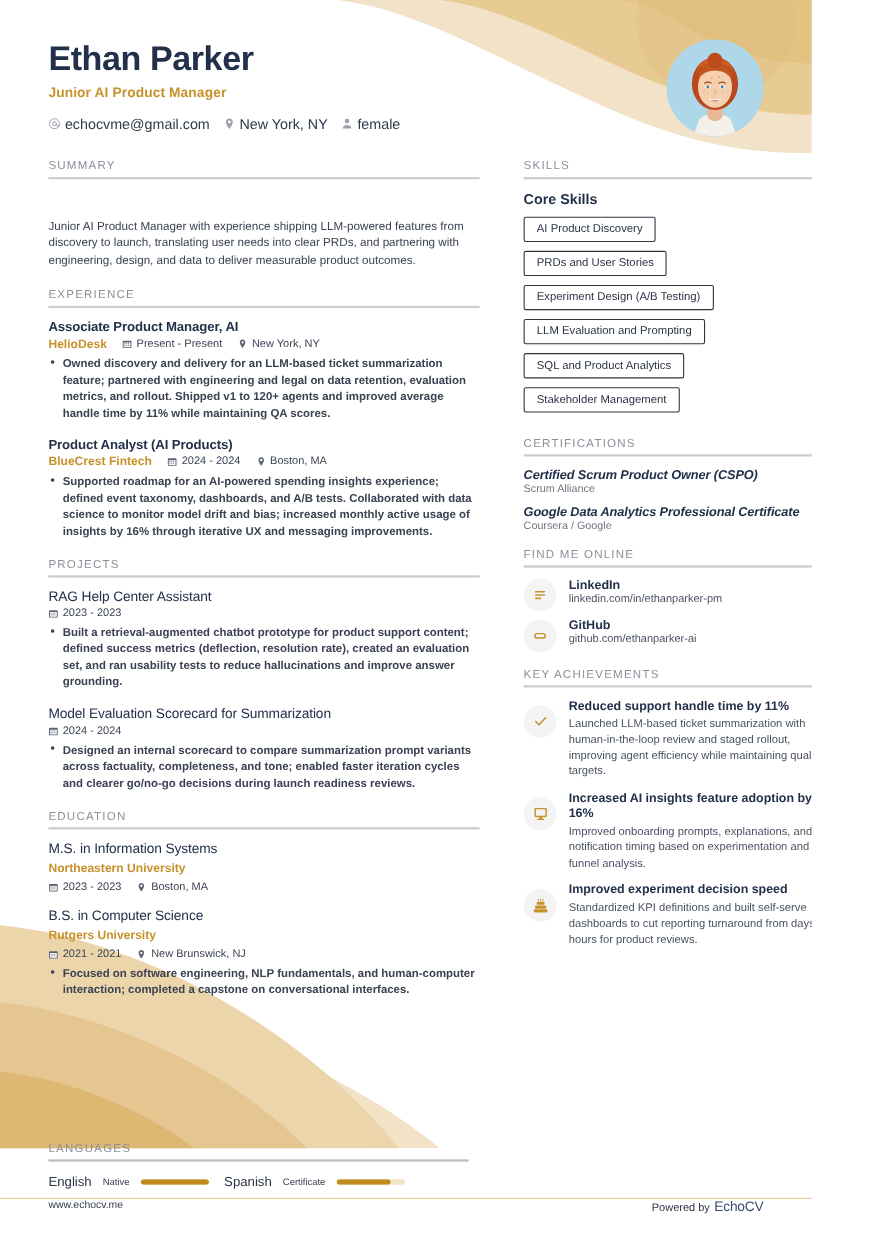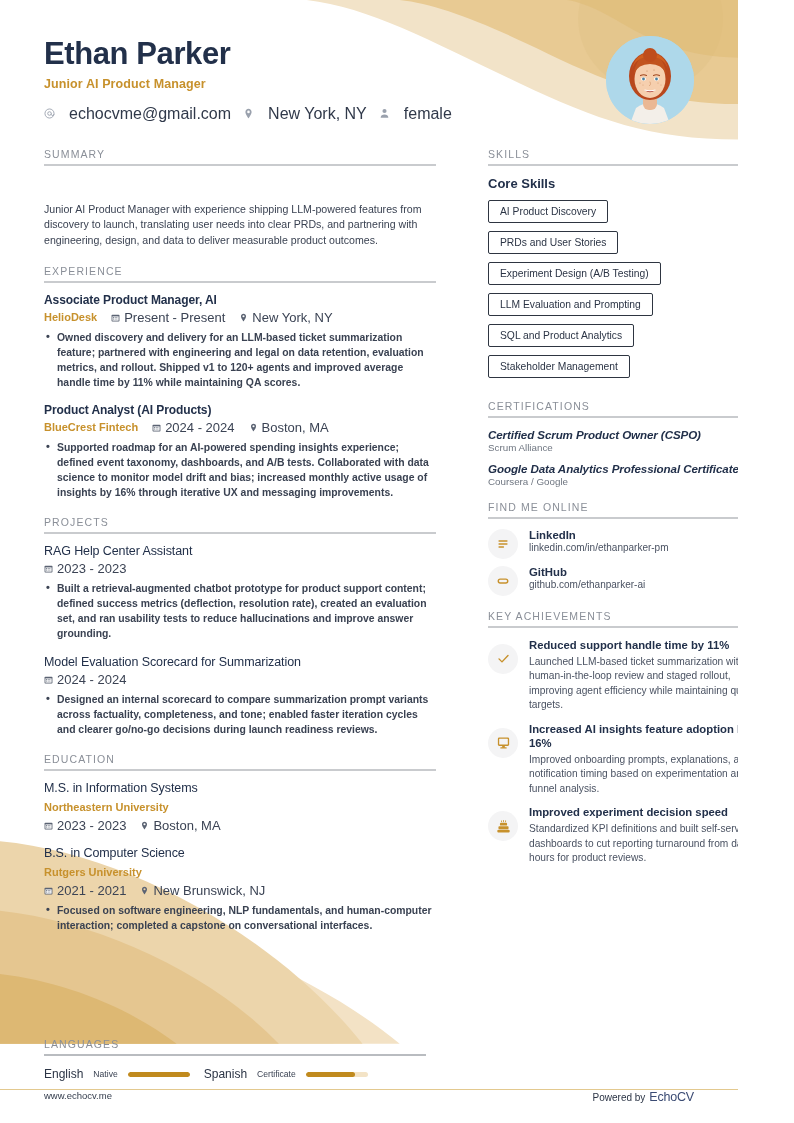--- a/index.html
+++ b/index.html
@@ -13,51 +13,51 @@
   }
   .page { position: relative; width: 738px; height: 1123px; background:#fff; overflow:hidden; }
   .bg-deco { position:absolute; inset:0; z-index:0; pointer-events:none; }
   .content { position: relative; z-index: 2; }
 
   
   .header { padding: 38px 44px 0 44px; position: relative; }
   .name { font-size: 31px; font-weight: bold; letter-spacing: -0.4px; color:#22304a; line-height: 1.05; }
   .role { font-size: 12.5px; font-weight: bold; color:#c7912c; margin-top: 6px; letter-spacing: .1px;}
   .contacts { margin-top: 14px; display:flex; align-items:center; gap: 12px; flex-wrap: wrap; }
-  .contact { display:flex; align-items:center; gap:14px; font-size:16px; color:#30394a; }
+  .contact { display:flex; align-items:center; gap:4px; font-size:13px; color:#30394a; }
   .contact .ci { width:11px; height:11px; display:inline-block; color:#9aa1ad; flex:none; }
   .contact .ci svg { display:block; width:11px; height:11px; }
 
   .avatar {
     position:absolute; right: 44px; top: 36px;
     width: 88px; height: 88px; border-radius: 50%;
     overflow:hidden; background:#aed8ea;
   }
   .avatar svg { display:block; width:88px; height:88px; }
 
   
-  .cols { display:flex; padding: 0 44px; gap: 52px; margin-top: 25px; align-items: flex-start; }
+  .cols { display:flex; padding: 0 44px; gap: 40px; margin-top: 25px; align-items: flex-start; }
   .col-left { width: 392px; flex:none; }
   .col-right { width: 282px; flex:none; }
 
   .sec { margin-bottom: 4px; }
   .sec-title {
     font-size: 10.5px; letter-spacing: 1.1px; color:#8a8f98; text-transform: uppercase;
     padding-bottom: 4px;
   }
   .sec-rule { height: 2px; background:#c9cbce; margin-bottom: 10px; }
 
   .summary-text { font-size: 10.6px; line-height: 1.48; color:#3a4252;margin-top:36px; }
 
   .entry { margin-bottom: 13px; }
   .entry:last-child { margin-bottom: 4px; }
   .entry-title { font-size: 12px; font-weight:bold; color:#22304a; letter-spacing:-.1px; }
   .entry-meta { display:flex; align-items:center; gap:14px; margin-top: 3px; flex-wrap:wrap; }
   .org { font-size:11px; font-weight:bold; color:#c7912c; }
-  .meta-bit { display:flex; align-items:center; gap:4px; font-size:13px; color:#3b4354; }
+  .meta-bit { display:flex; align-items:center; gap:4px; font-size:10px; color:#3b4354; }
   .meta-bit .mi { width:9px; height:9px; display:inline-block; color:#5b6373; flex:none;}
   .meta-bit .mi svg { display:block; width:9px; height:9px; }
   ul.bullets { list-style:none; margin-top:5px; }
   ul.bullets li { position:relative; padding-left:13px; font-size:10.4px; line-height:1.45; color:#3a4252; margin-bottom:1px;font-weight:bold;}
   ul.bullets li:before { content:"•"; position:absolute; left:2px; top:-1px; color:#3a4252; font-size:11px;}
 
   .proj-date { margin-top:3px; }
 
   
   .core-skills-h { font-size:13px; font-weight:bold; color:#22304a; margin-bottom:9px; }

